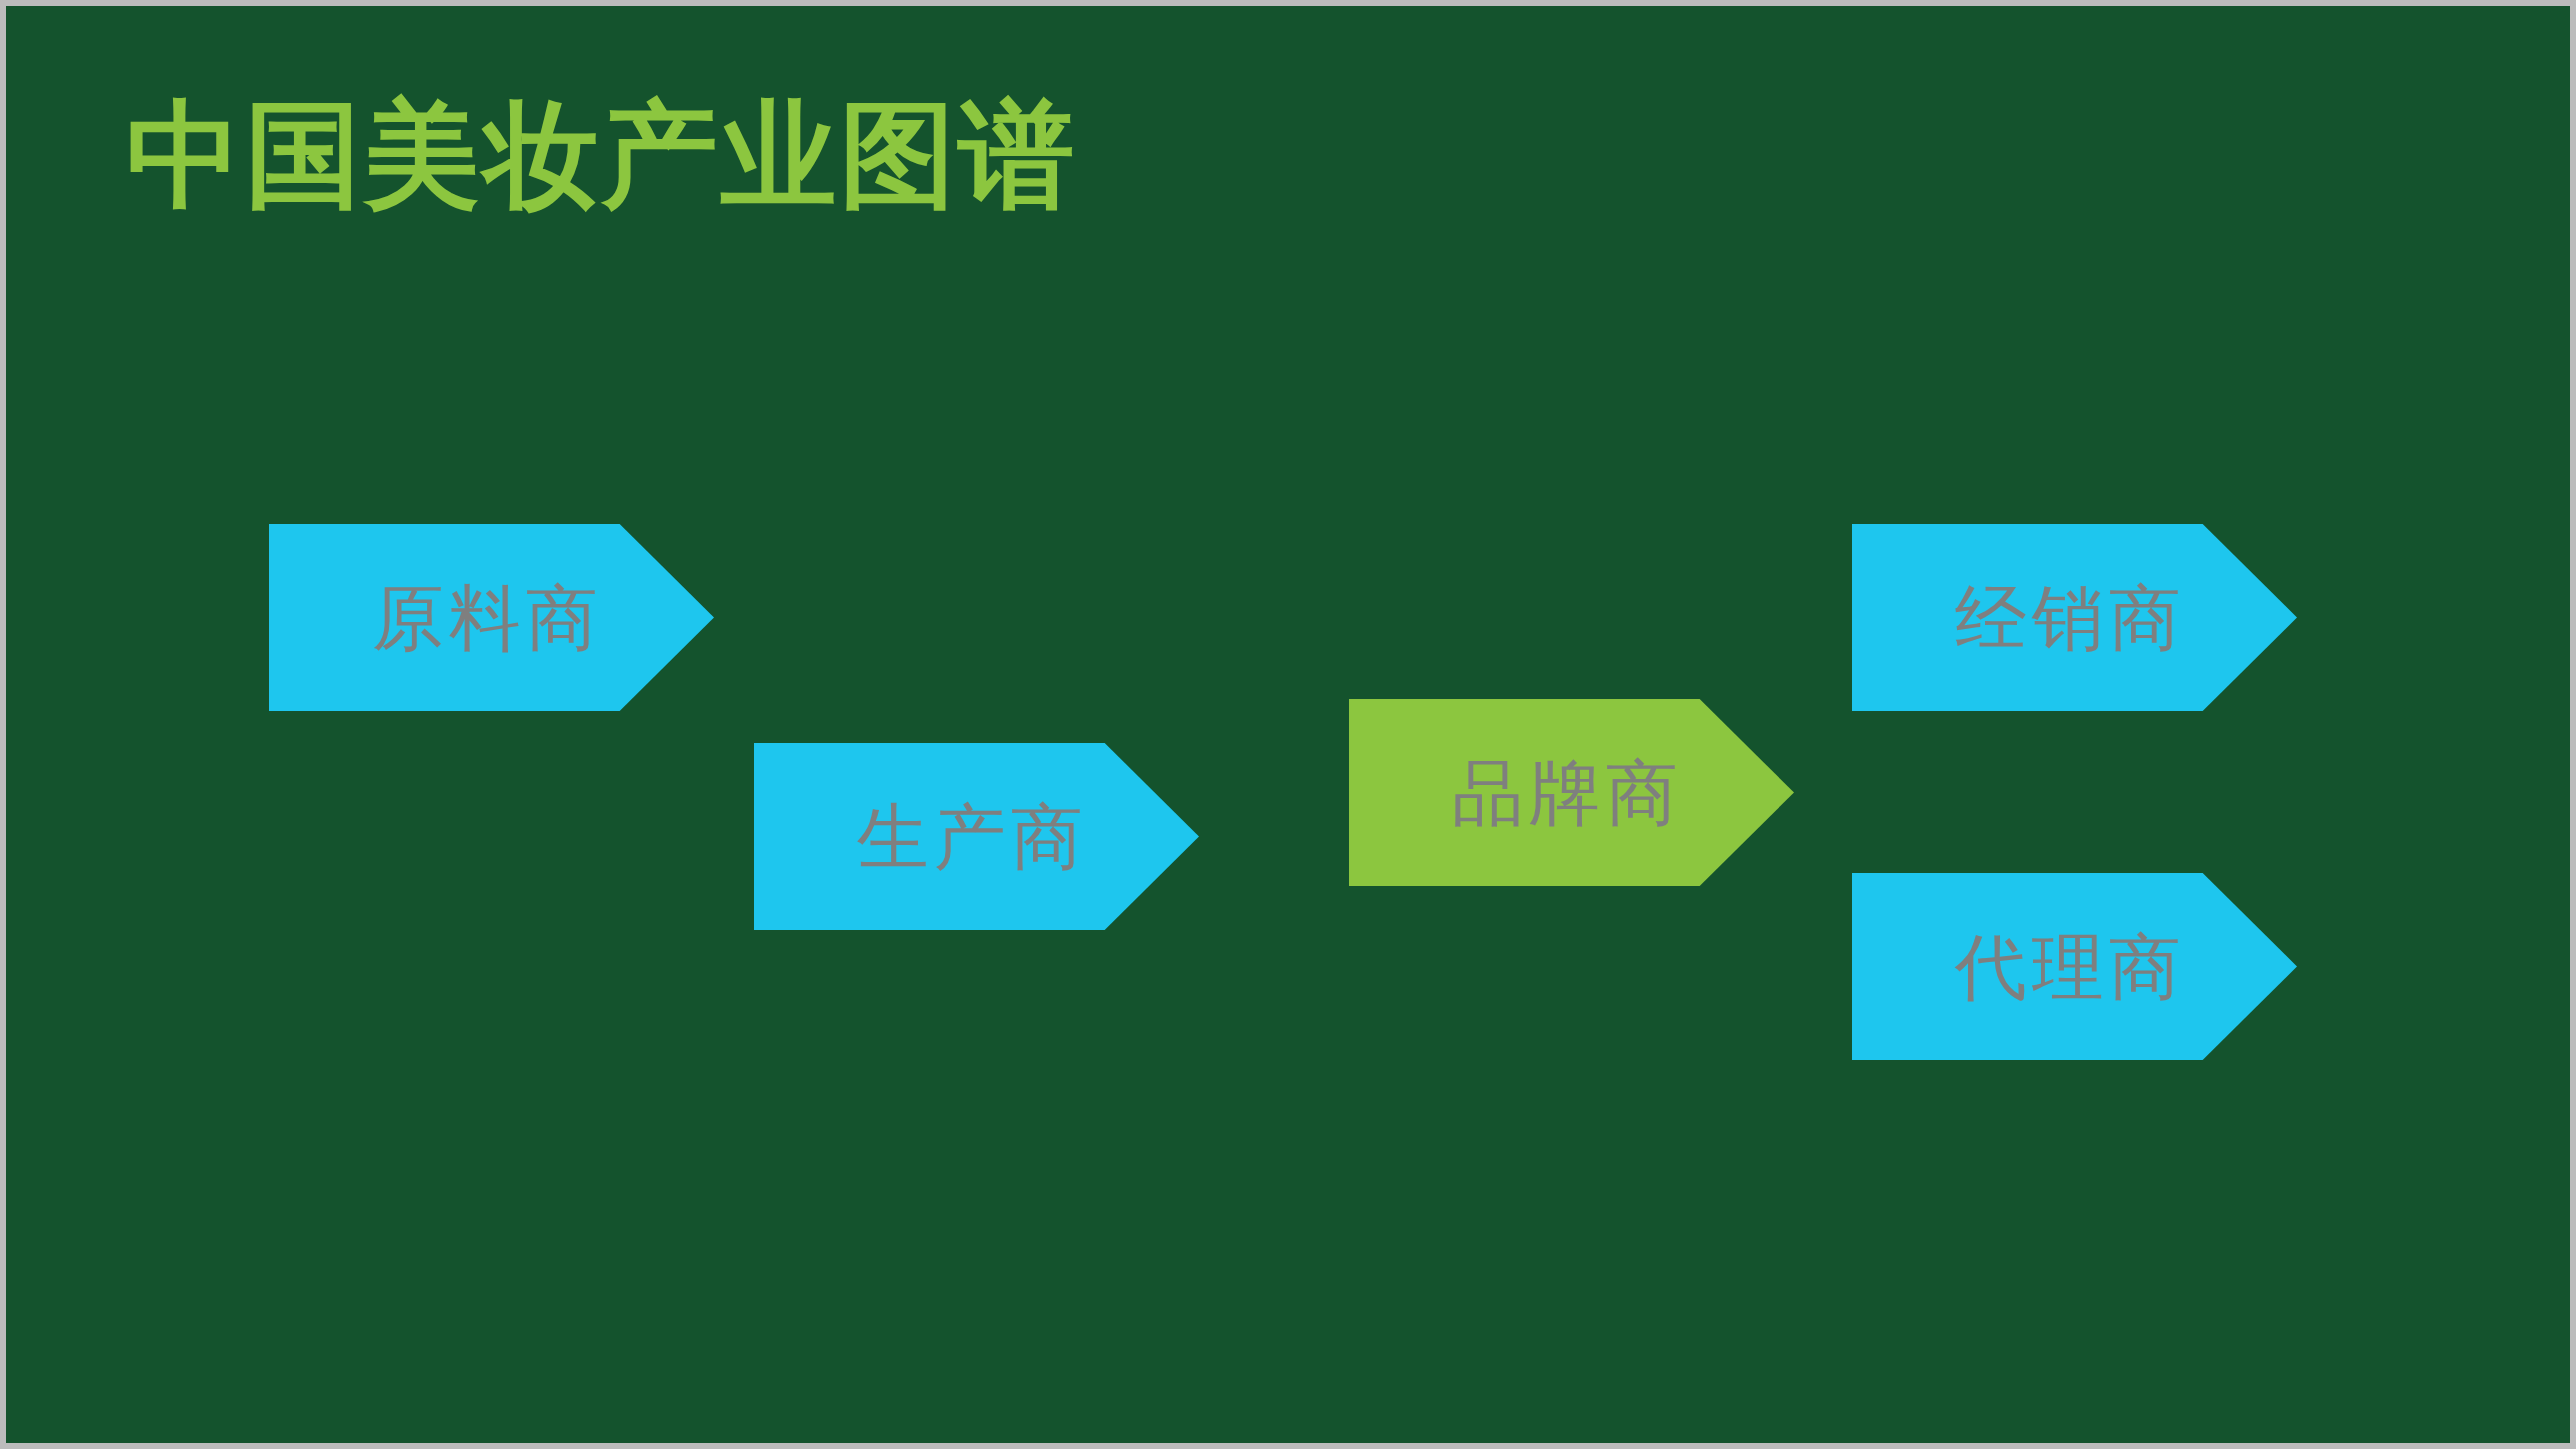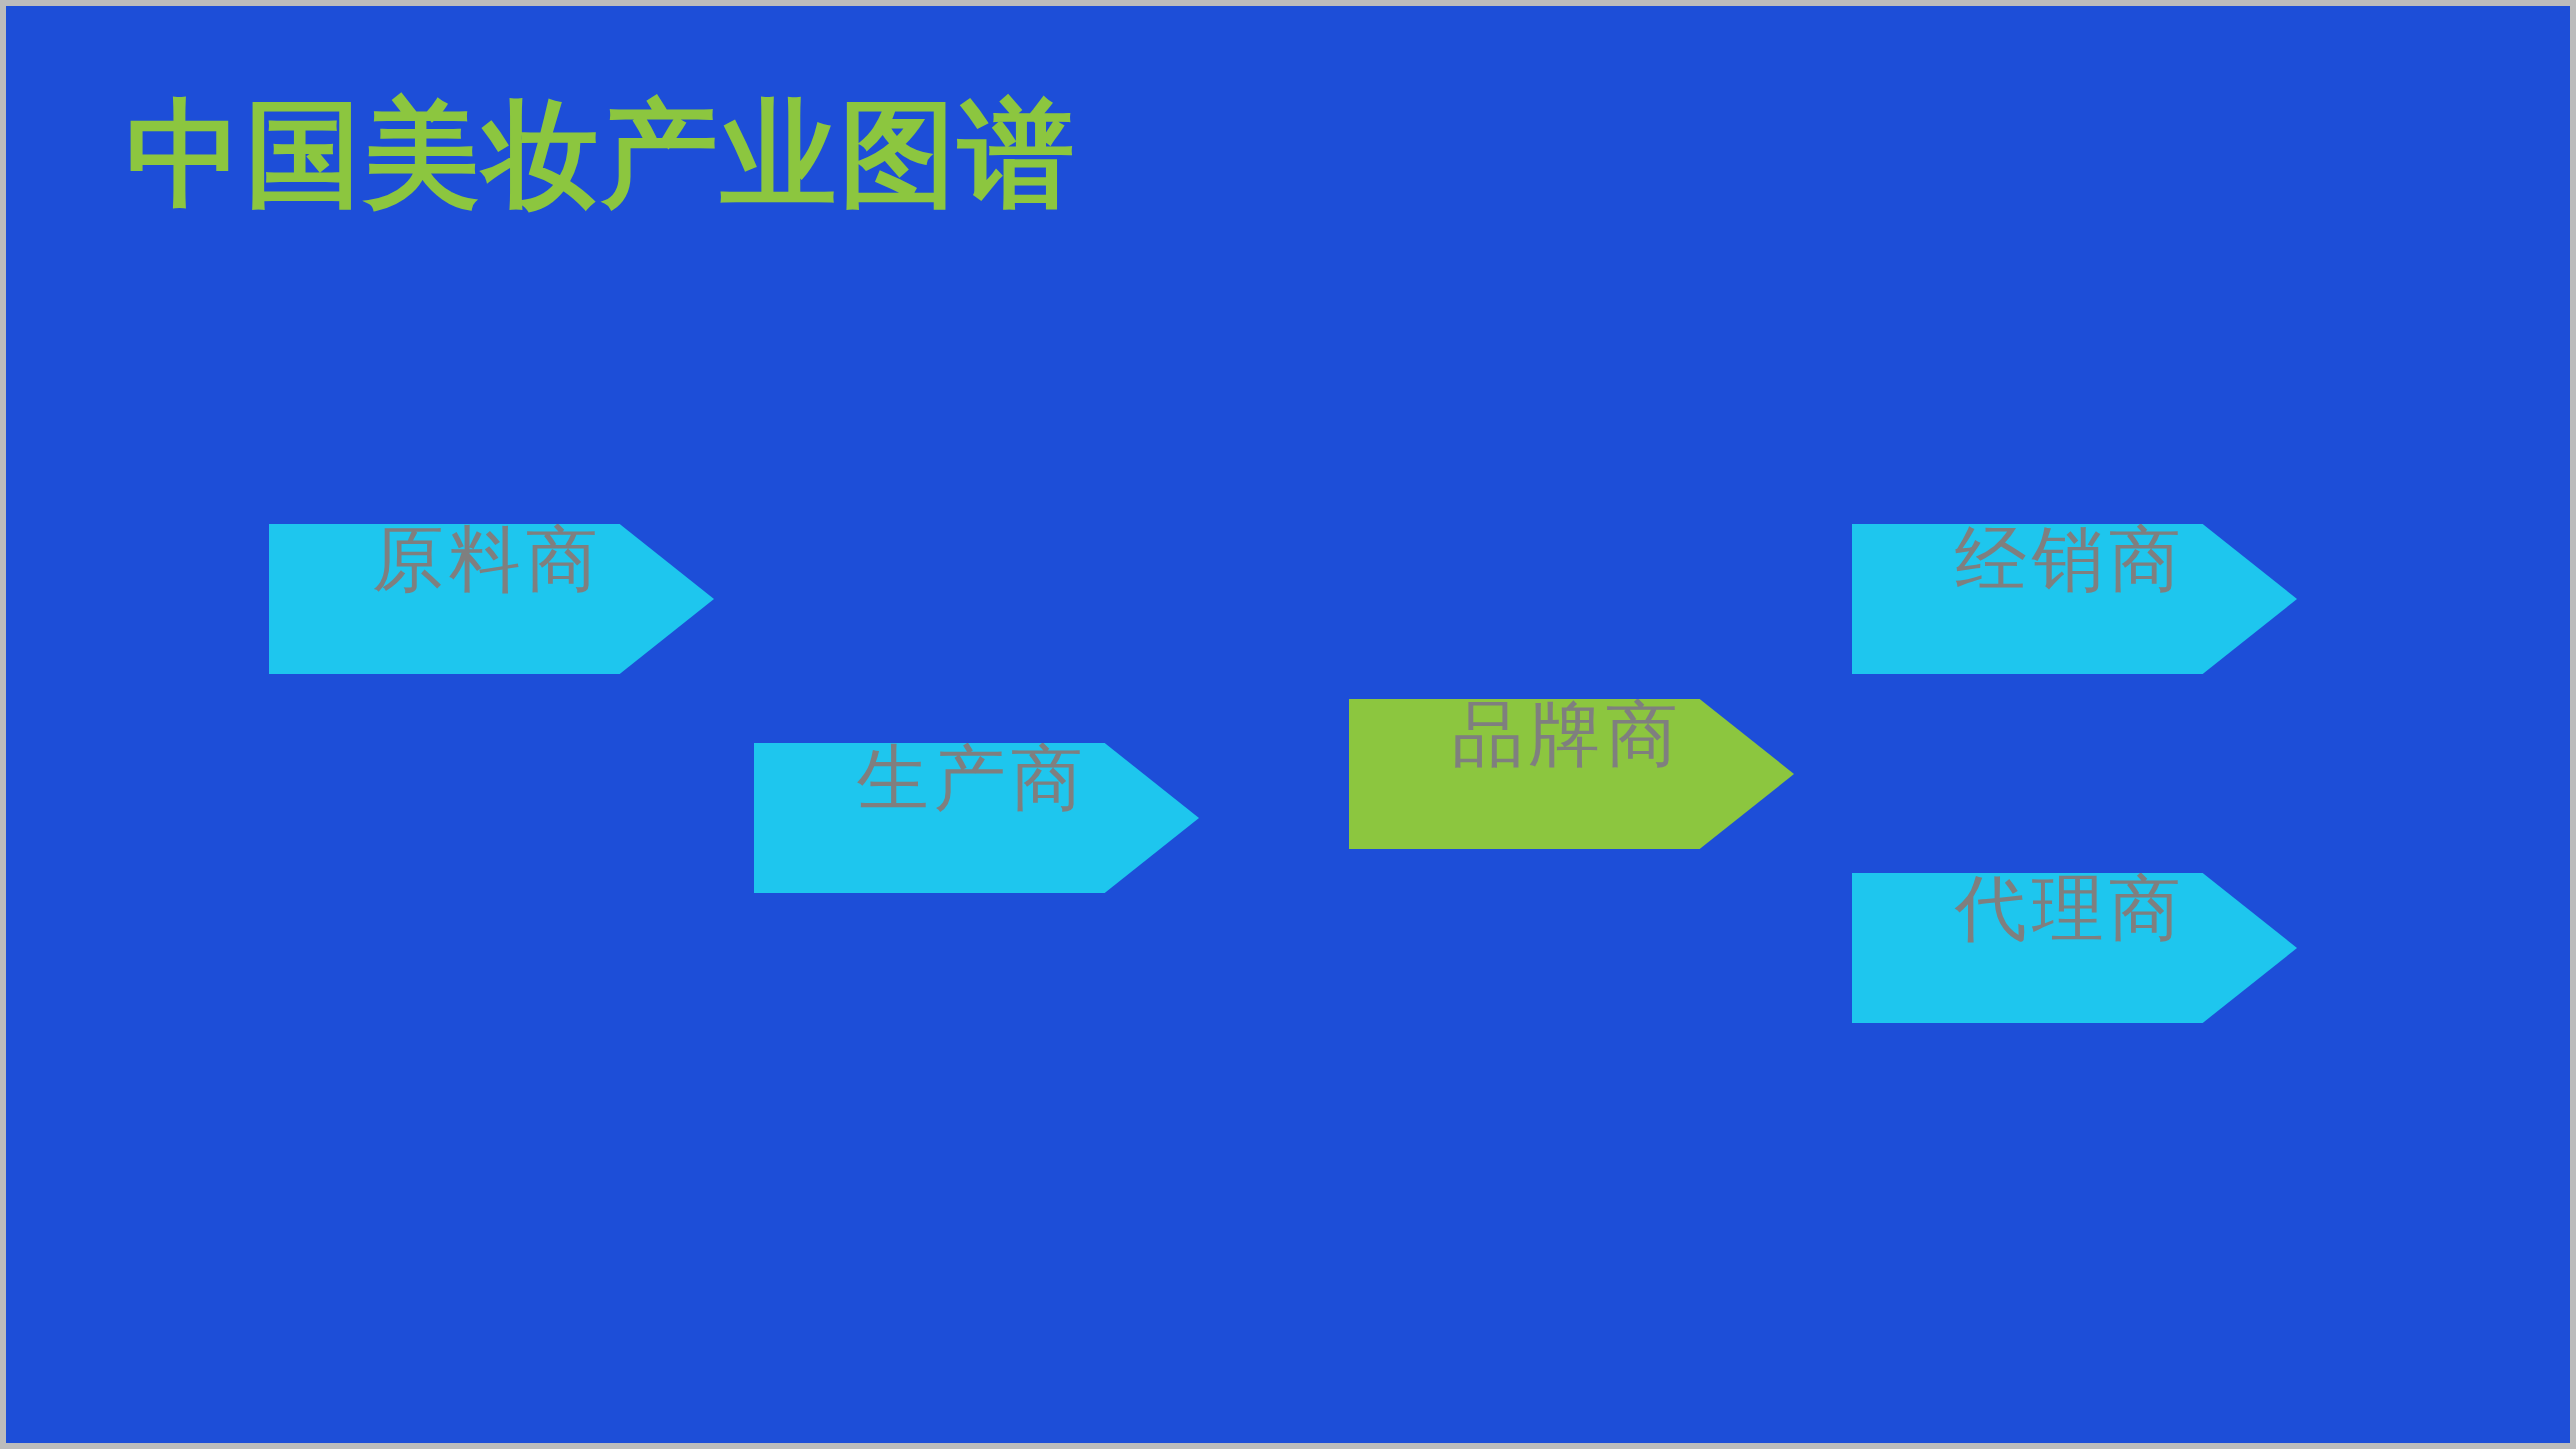--- a/index.html
+++ b/index.html
@@ -6,24 +6,23 @@
     margin: 0;
     padding: 0;
     background: #c8c8c8;
     font-family: "Liberation Sans", "DejaVu Sans", sans-serif;
   }
   .slide {
     position: relative;
     width: 2576px;
     height: 1449px;
     box-sizing: border-box;
-    background: #1d4ed8;
+    background: #14532d;
     border: 6.4px solid #bcbcbc;
     overflow: hidden;
-    font-family: Liberation Serif, serif;
   }
   .title {
     position: absolute;
     left: 120px;
     top: 77px;
     margin: 0;
     font-size: 116px;
     line-height: 1.25;
     font-weight: bold;
     color: #8cc63f;
@@ -33,22 +32,23 @@
   .chain {
     position: absolute;
     left: 0;
     top: 0;
     width: 100%;
     height: 100%;
   }
   .arrow {
     position: absolute;
     width: 445px;
-    height: 150px;
+    height: 187px;
     display: flex;
+    align-items: center;
     justify-content: center;
     
     clip-path: polygon(0 0, 78.8% 0, 100% 50%, 78.8% 100%, 0 100%);
   }
   .arrow.cyan  { background: #1ec6ee; }
   .arrow.green { background: #8cc63f; }
   .arrow .label {
     font-size: 72px;
     line-height: 1;
     color: #7f7f7f;

